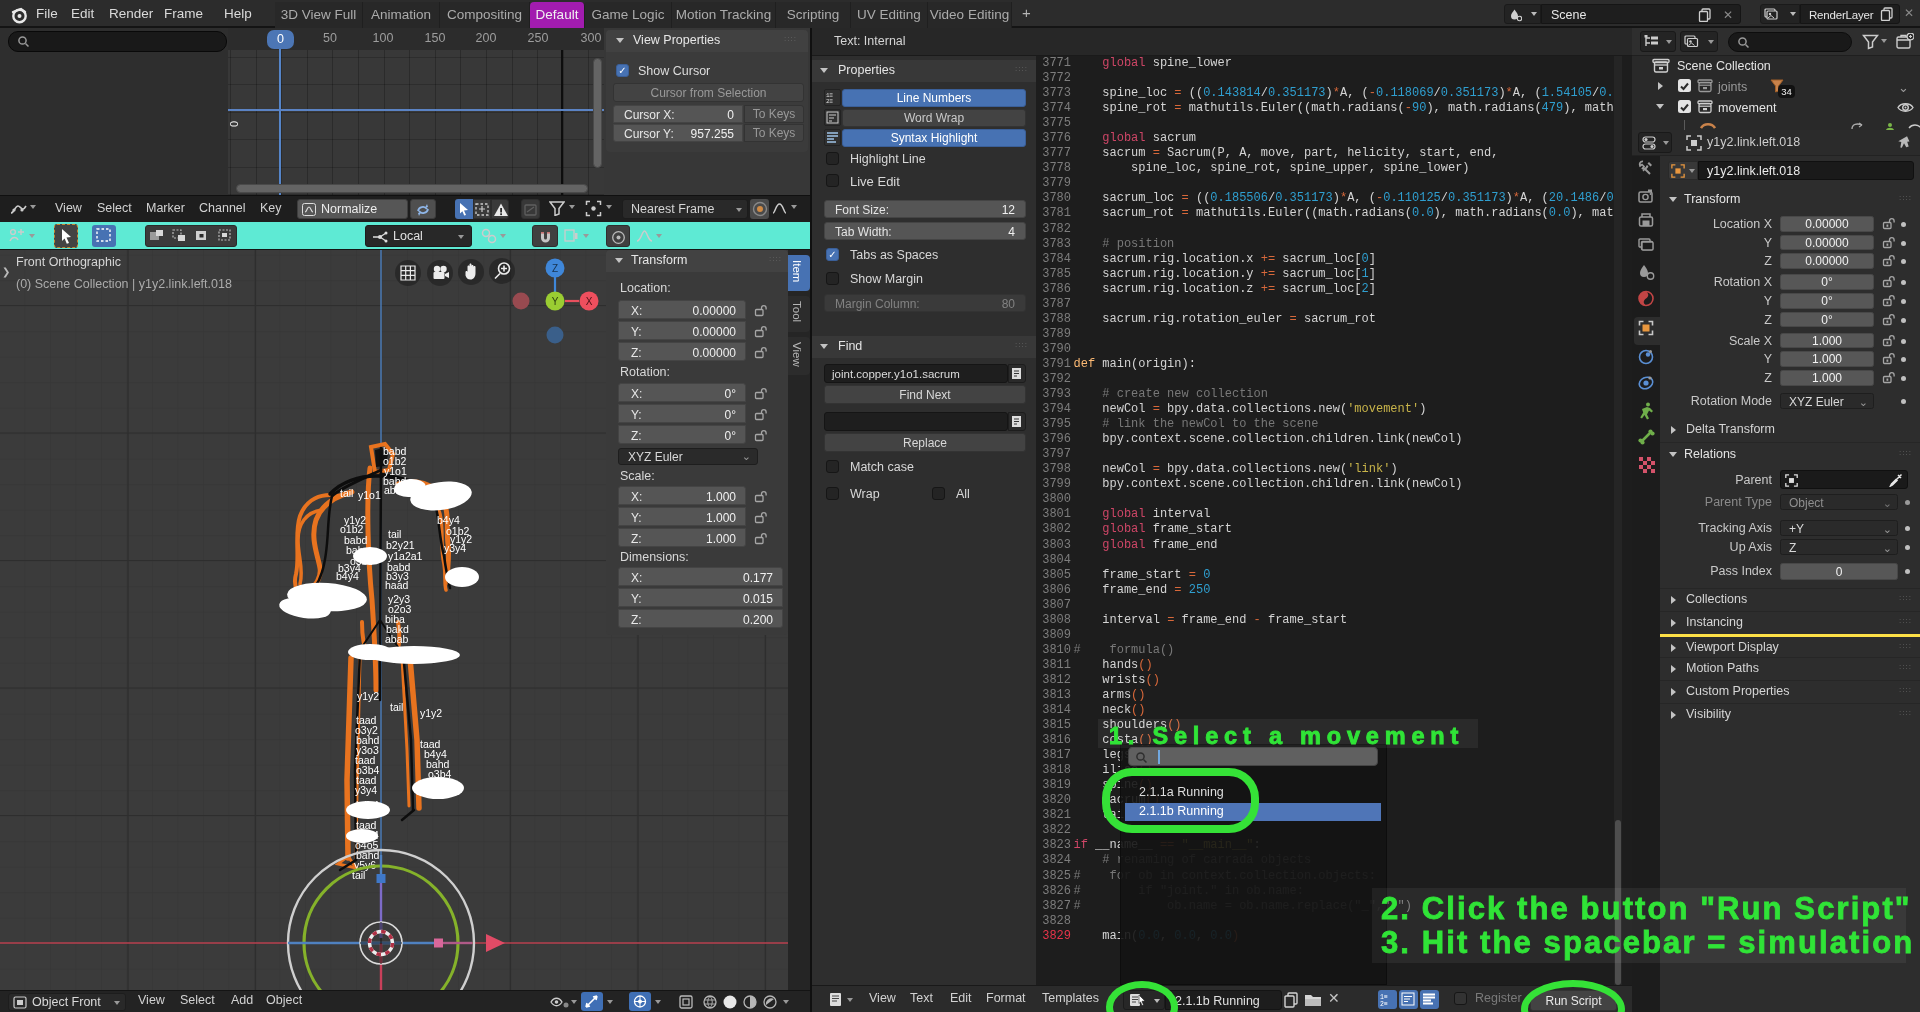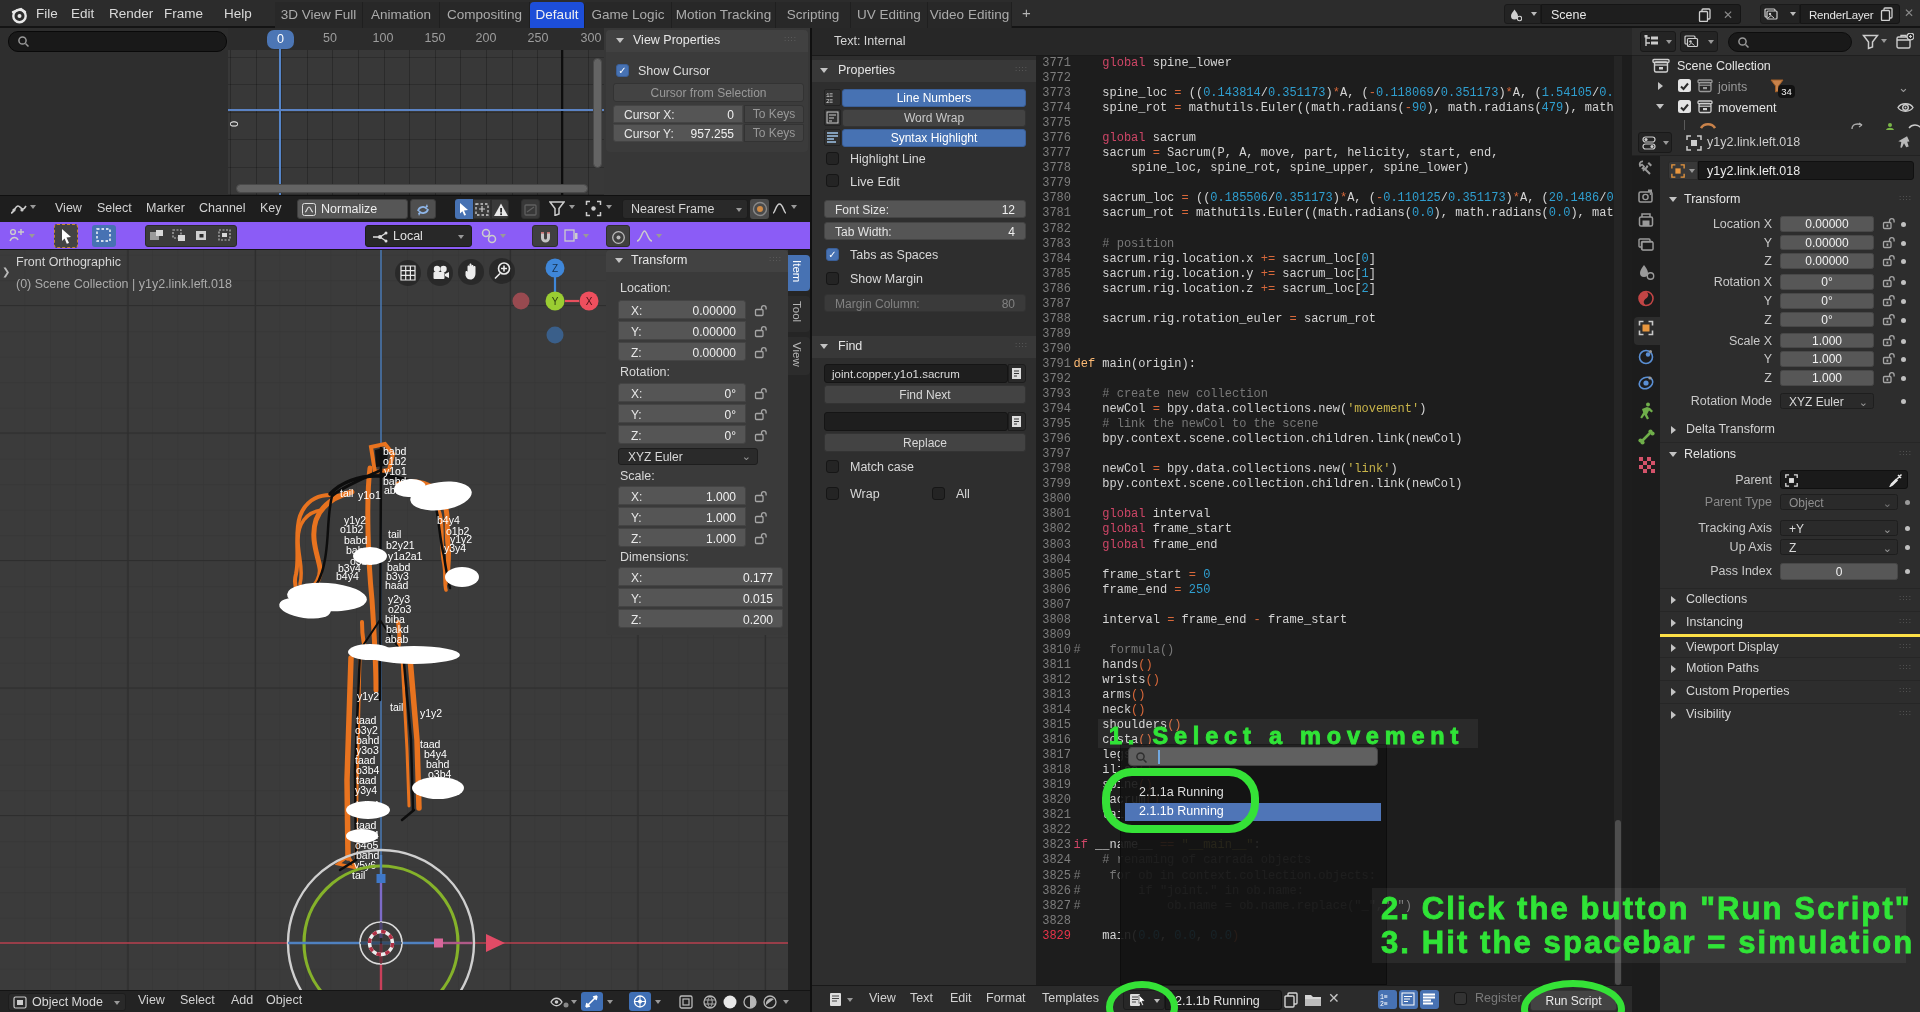--- a/index.html
+++ b/index.html
@@ -28,21 +28,21 @@
   </svg>
   <div class="abs" style="left:36px;top:6px;font-size:13.5px;color:#dadada">File</div>
   <div class="abs" style="left:71px;top:6px;font-size:13.5px;color:#dadada">Edit</div>
   <div class="abs" style="left:109px;top:6px;font-size:13.5px;color:#dadada">Render</div>
   <div class="abs" style="left:164px;top:6px;font-size:13.5px;color:#dadada">Frame</div>
   <div class="abs" style="left:224px;top:6px;font-size:13.5px;color:#dadada">Help</div>
   <div class="abs" style="left:275px;top:2px;height:26px;width:762px;display:flex">
     <div style="width:88px;background:#282828;border-right:1px solid #1f1f1f;color:#ababab;font-size:13.5px;text-align:center;line-height:25px">3D View Full</div>
     <div style="width:77px;background:#282828;border-right:1px solid #1f1f1f;color:#ababab;font-size:13.5px;text-align:center;line-height:25px">Animation</div>
     <div style="width:90px;background:#282828;border-right:1px solid #1f1f1f;color:#ababab;font-size:13.5px;text-align:center;line-height:25px">Compositing</div>
-    <div style="width:55px;background:#1d4ed8;border-right:1px solid #1f1f1f;color:#f1f1f1;font-size:13.5px;text-align:center;line-height:25px;border-radius:4px 4px 0 0">Default</div>
+    <div style="width:55px;background:#a21caf;border-right:1px solid #1f1f1f;color:#f1f1f1;font-size:13.5px;text-align:center;line-height:25px;border-radius:4px 4px 0 0">Default</div>
     <div style="width:87px;background:#282828;border-right:1px solid #1f1f1f;color:#ababab;font-size:13.5px;text-align:center;line-height:25px">Game Logic</div>
     <div style="width:104px;background:#282828;border-right:1px solid #1f1f1f;color:#ababab;font-size:13.5px;text-align:center;line-height:25px">Motion Tracking</div>
     <div style="width:75px;background:#282828;border-right:1px solid #1f1f1f;color:#ababab;font-size:13.5px;text-align:center;line-height:25px">Scripting</div>
     <div style="width:77px;background:#282828;border-right:1px solid #1f1f1f;color:#ababab;font-size:13.5px;text-align:center;line-height:25px">UV Editing</div>
     <div style="width:84px;background:#282828;border-right:1px solid #1f1f1f;color:#ababab;font-size:13.5px;text-align:center;line-height:25px">Video Editing</div>
   </div>
   <div class="abs" style="left:1022px;top:4px;font-size:15px;color:#b5b5b5">+</div>
 
   <div class="abs" style="left:1504px;top:4px;width:37px;height:20px;background:#232323;border:1px solid #1a1a1a;border-radius:3px 0 0 3px">
     <svg class="abs" style="left:3px;top:3px" width="14" height="14" viewBox="0 0 14 14">
@@ -205,21 +205,21 @@
         </svg>
     <svg class="abs" style="left:772px;top:6px" width="15" height="13" viewBox="0 0 15 13">
           <path d="M1 11 C3 11 4 2 7.5 2 S12 11 14 11" fill="none" stroke="#ccc" stroke-width="1.5"></path>
         </svg>
     <div class="abs" style="left:791px;top:9px;width:0;height:0;border-left:3.5px solid transparent;border-right:3.5px solid transparent;border-top:4px solid #999"></div>
   </div>
 </div>
 
 <div class="abs" id="view3d" style="left:0;top:222px;width:810px;height:790px">
 
-  <div class="abs" style="left:0;top:0;width:834px;height:28px;background:#8b5cf6;border-bottom:1px solid #151515">
+  <div class="abs" style="left:0;top:0;width:834px;height:28px;background:#5eead4;border-bottom:1px solid #151515">
     <svg class="abs" style="left:8px;top:6px" width="18" height="16" viewBox="0 0 18 16">
           <circle cx="5" cy="4" r="2.4" fill="none" stroke="#ccc" stroke-width="1.4"></circle>
           <path d="M2 13 C4 8 9 9 10 12" fill="none" stroke="#ccc" stroke-width="1.4"></path>
           <path d="M10 4 h6 M13 1 v6" stroke="#ccc" stroke-width="1.4"></path>
         </svg>
     <div class="abs" style="left:29px;top:12px;width:0;height:0;border-left:3.5px solid transparent;border-right:3.5px solid transparent;border-top:4px solid #999"></div>
     <div class="abs" style="left:54px;top:2px;width:24px;height:24px;background:#434343;border:1.5px dashed #c8862e;border-radius:3px">
       <svg class="abs" style="left:5px;top:3px" width="13" height="16" viewBox="0 0 13 16">
             <path d="M2 1 L11 9 L6.5 9.5 L9 15 L6.8 15.8 L4.6 10.4 L2 13 Z" fill="#fff"></path>
           </svg>
@@ -565,21 +565,21 @@
   <div class="abs" style="left:788px;top:115px;width:22px;height:38px;background:#2c2c2c;border-radius:0 4px 4px 0">
     <div style="position:absolute;left:3px;top:5px;font-size:11.5px;color:#b5b5b5;writing-mode:vertical-rl">View</div>
   </div>
 
   <div class="abs" style="left:0;top:768px;width:810px;height:22px;background:#232323;border-top:1px solid #141414">
     <div class="abs" style="left:8px;top:2px;width:118px;height:18px;background:#292929;border:1px solid #1d1d1d;border-radius:3px">
       <svg class="abs" style="left:4px;top:2px" width="14" height="13" viewBox="0 0 14 13">
             <rect x="1" y="1" width="12" height="11" rx="1.5" fill="none" stroke="#ccc" stroke-width="1.2"></rect>
             <rect x="4" y="4" width="6" height="5" fill="#ccc"></rect>
           </svg>
-      <span style="position:absolute;left:23px;top:1px;font-size:12.5px;color:#dadada">Object Mode</span>
+      <span style="position:absolute;left:23px;top:1px;font-size:12.5px;color:#dadada">Object Front</span>
       <div class="abs" style="right:5px;top:7px;width:0;height:0;border-left:3.5px solid transparent;border-right:3.5px solid transparent;border-top:4px solid #999"></div>
     </div>
     <div class="abs" style="left:138px;top:2px;font-size:12.5px;color:#d2d2d2">View</div>
     <div class="abs" style="left:180px;top:2px;font-size:12.5px;color:#d2d2d2">Select</div>
     <div class="abs" style="left:231px;top:2px;font-size:12.5px;color:#d2d2d2">Add</div>
     <div class="abs" style="left:266px;top:2px;font-size:12.5px;color:#d2d2d2">Object</div>
     <svg class="abs" style="left:550px;top:4px" width="20" height="14" viewBox="0 0 20 14">
           <path d="M1 7 C4 2 9 2 12 7 C9 12 4 12 1 7 Z" fill="none" stroke="#ccc" stroke-width="1.3"></path>
           <circle cx="6.5" cy="7" r="1.8" fill="#ccc"></circle>
           <circle cx="16" cy="10" r="2.5" fill="#888"></circle>

